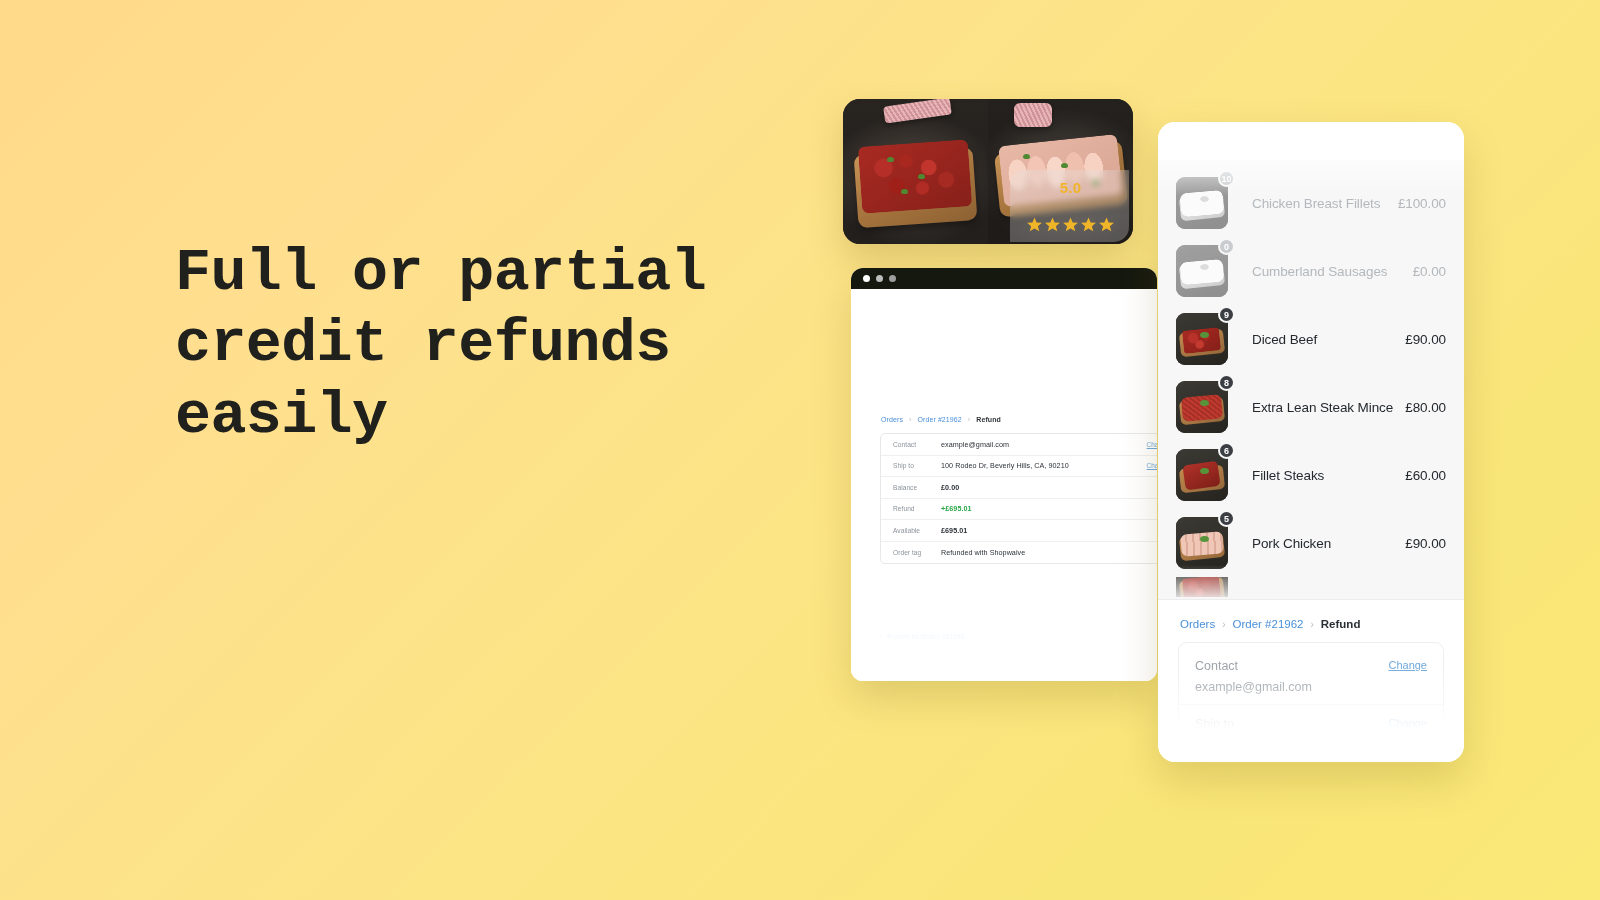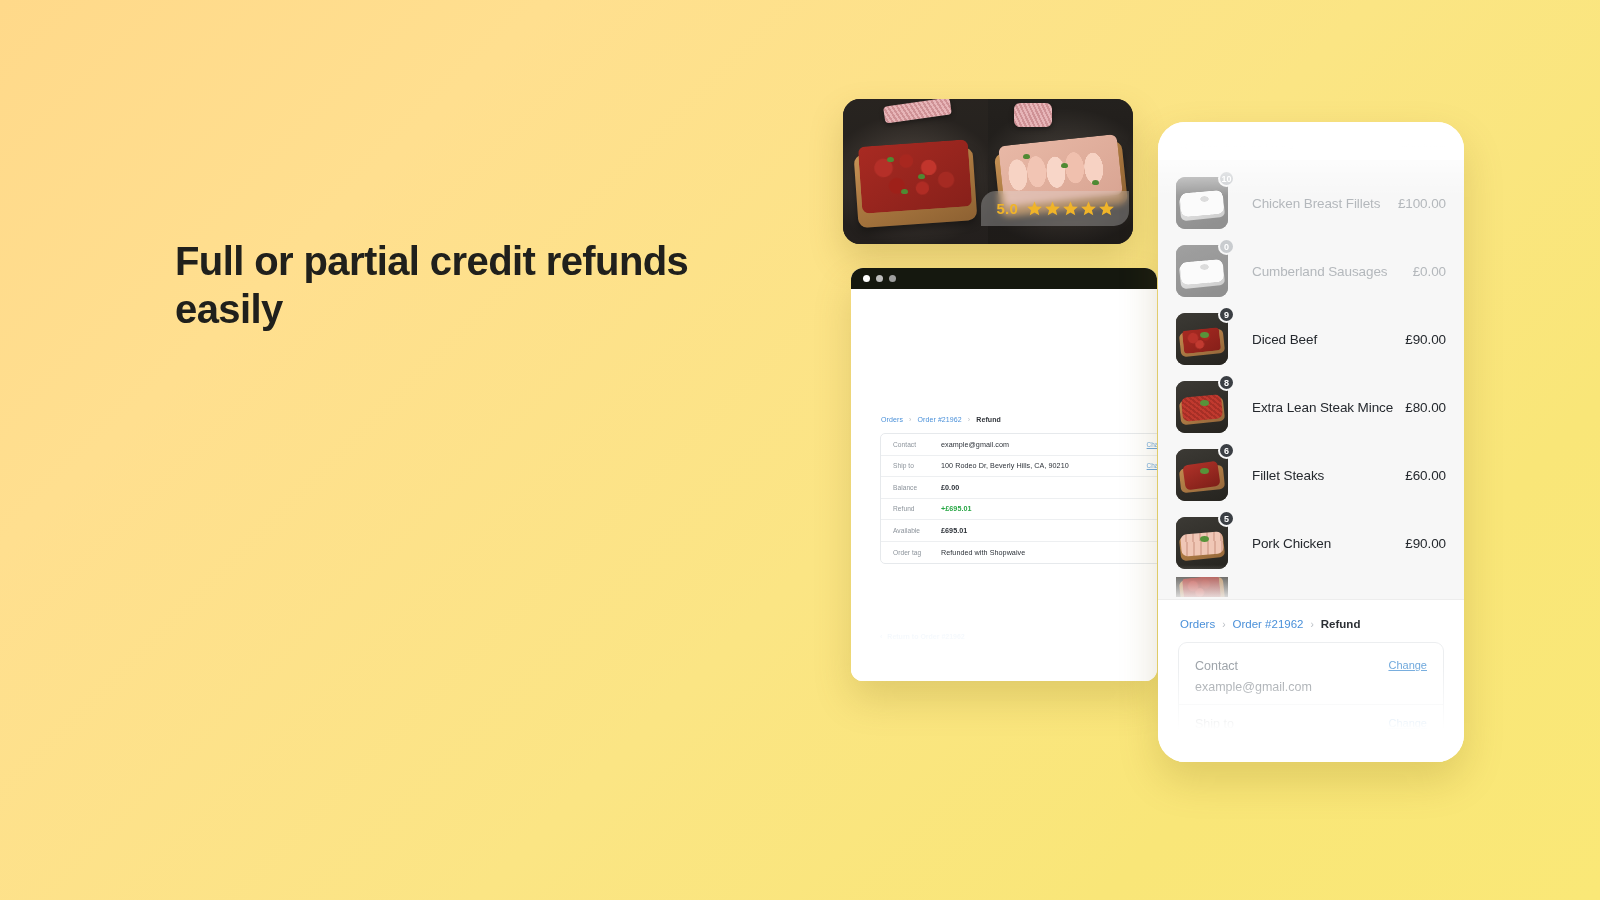--- a/index.html
+++ b/index.html
@@ -6,22 +6,22 @@
   html, body { width:1600px; height:900px; overflow:hidden; }
   body {
     font-family:"Liberation Sans", sans-serif;
     background: linear-gradient(135deg, #FFD98A 0%, #FFDF8F 22%, #FBE584 55%, #F9E678 80%, #FAE877 100%);
     position:relative;
   }
 
   
   .copy { position:absolute; left:175px; top:238px; width:600px; }
   .headline {
-    font-family:Liberation Sans, sans-serif;
-    font-weight:700; font-size:40px; line-height:1.19;
+    font-family:Liberation Mono, monospace;
+    font-weight:700; font-size:60px; line-height:1.19;
     color:#20201C; letter-spacing:-0.6px;
   }
   .subcopy {
     margin-top:34px; font-size:26.5px; line-height:1.62;
     color:#232320; max-width:560px; letter-spacing:-0.1px;
   }
 
   
   .photo-card {
     position:absolute; left:843px; top:99px; width:290px; height:145px;
@@ -73,26 +73,27 @@
       linear-gradient(150deg,#e8b8a6,#d9a593);
   }
   .herb { position:absolute; width:7px; height:5px; border-radius:50% 50% 50% 50%/60% 60% 40% 40%; background:#4f8a33; }
   .twine {
     position:absolute; border-radius:4px;
     background:repeating-linear-gradient(65deg,#e7b5b8 0 2px,#cf9296 2px 4px);
     box-shadow:0 2px 5px rgba(0,0,0,.35);
   }
 
   .rating-badge {
-    position:absolute; right:4px; bottom:18px;
-    display:flex; align-items:center; gap:8px;
+    position:absolute; right:4px; bottom:2px;
+    display:flex; align-items:center; gap:20px;
     padding:9px 14px 9px 16px;
     border-radius:15px 0 15px 0;
     background:rgba(225,225,225,.30);
     backdrop-filter:blur(3px);
+    flex-direction:column;
   }
   .rating-value { color:#F0B429; font-size:15px; font-weight:700; letter-spacing:.2px; }
   .rating-stars { display:flex; gap:1px; }
   .rating-stars svg { width:17px; height:17px; display:block; }
 
   
   .desktop {
     position:absolute; left:851px; top:268px; width:306px; height:413px;
     border-radius:12px; overflow:hidden; background:#fff;
     box-shadow:0 18px 38px rgba(120,95,20,.20);
@@ -138,21 +139,21 @@
   }
   .dk-fade-top {
     position:absolute; left:0; right:0; top:0; height:118px;
     background:linear-gradient(180deg,#fff 58%, rgba(255,255,255,0) 100%);
     pointer-events:none;
   }
 
   
   .phone {
     position:absolute; left:1158px; top:122px; width:306px; height:640px;
-    background:#fff; border-radius:27px; overflow:hidden;
+    background:#fff; border-radius:17px; overflow:hidden;
     box-shadow:0 18px 40px rgba(120,95,20,.20);
   }
   .ph-summary {
     display:flex; align-items:center; justify-content:space-between;
     padding:14px 18px 10px; opacity:.045;
   }
   .ph-summary-left { display:flex; align-items:center; gap:7px; font-size:11px; color:#42474d; }
   .ph-summary-total { font-size:12px; color:#32363b; font-weight:600; }
 
   .ph-list { background:#F7F7F7; padding:9px 0 2px; position:relative; }

